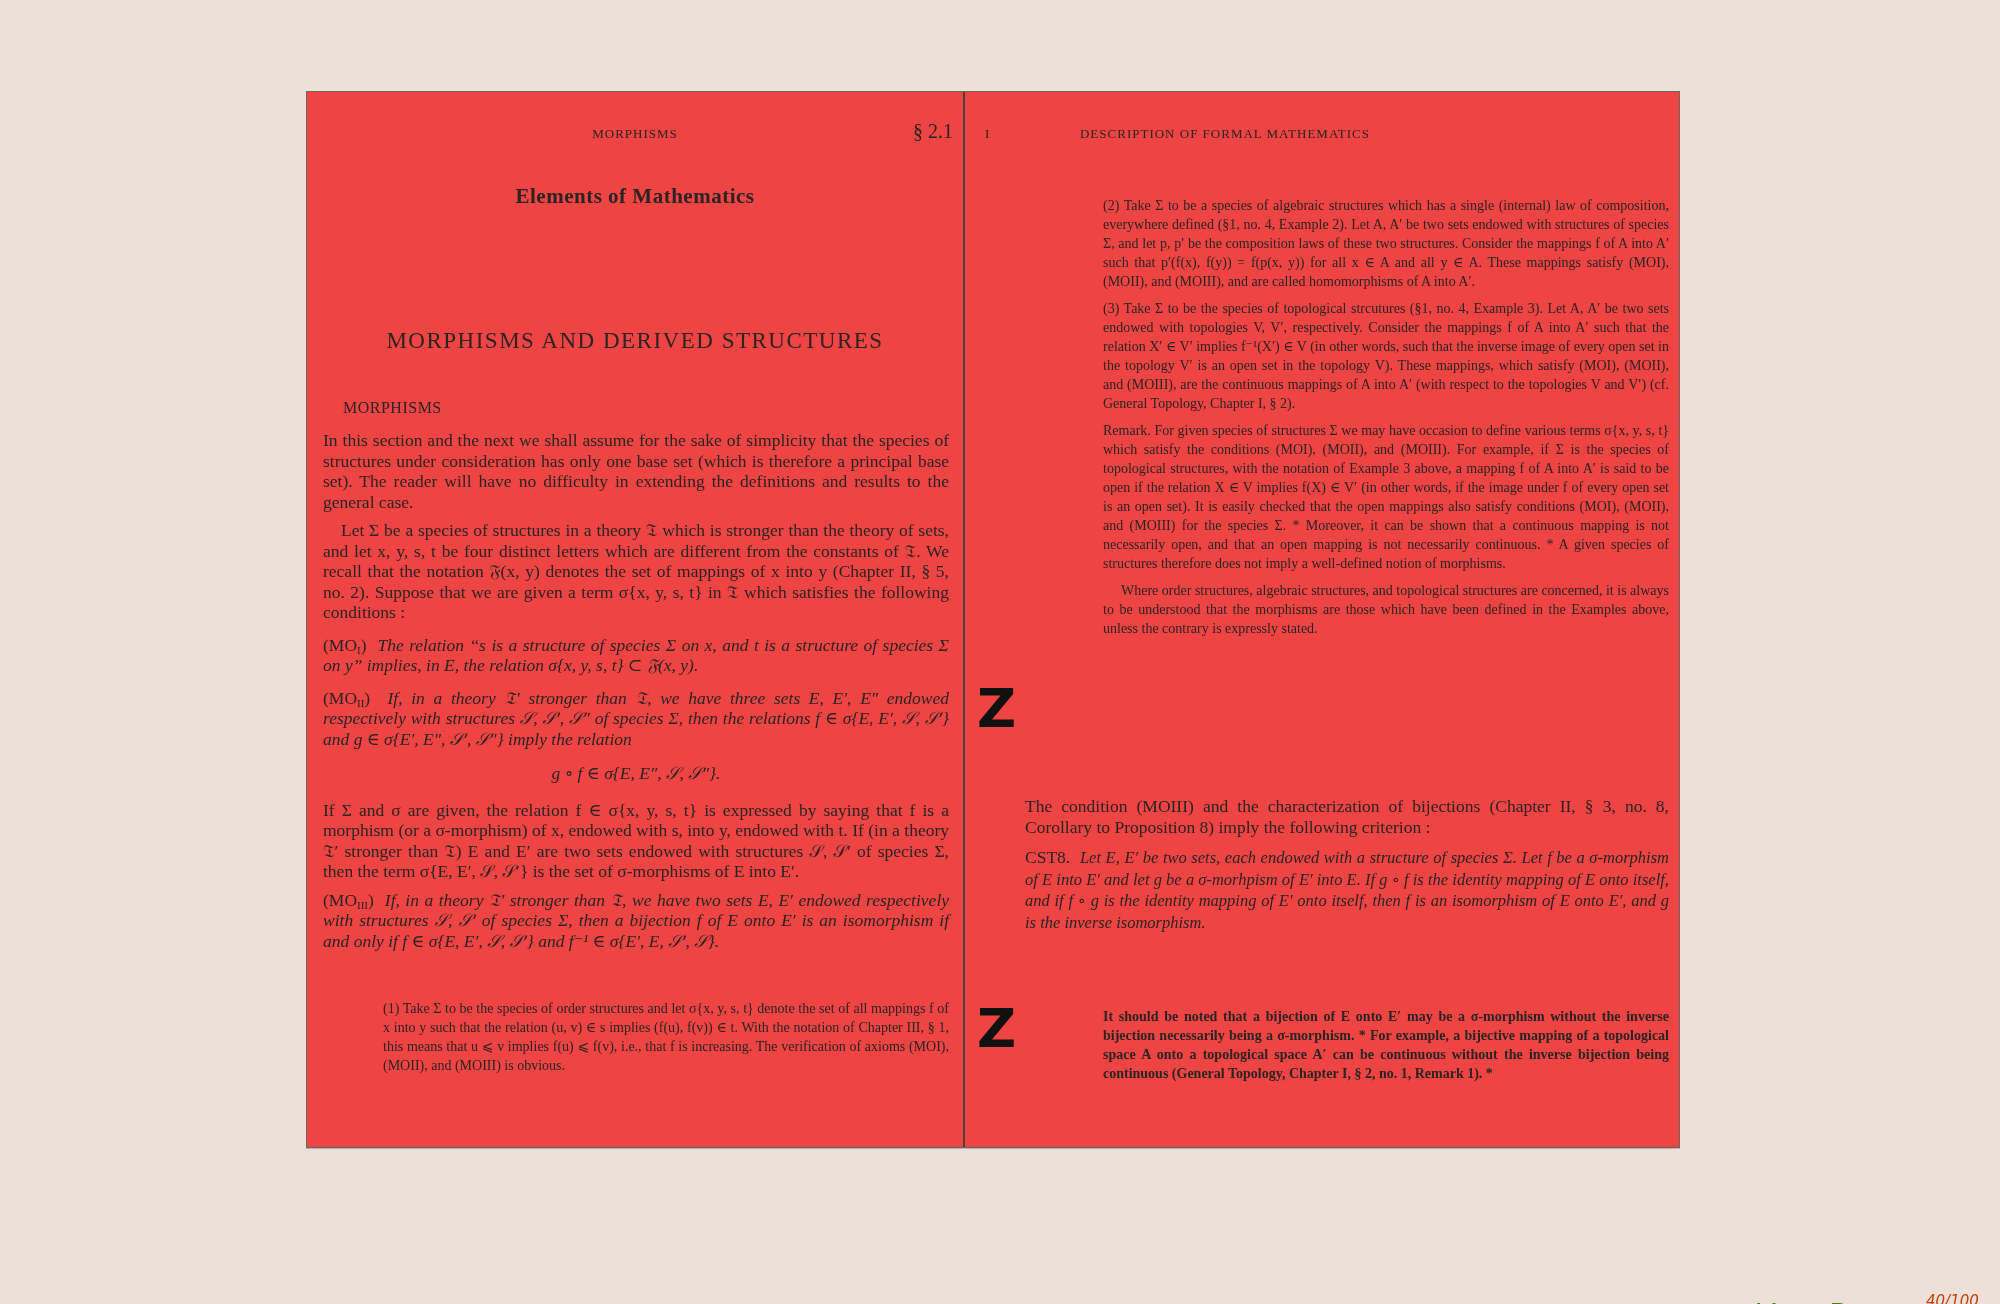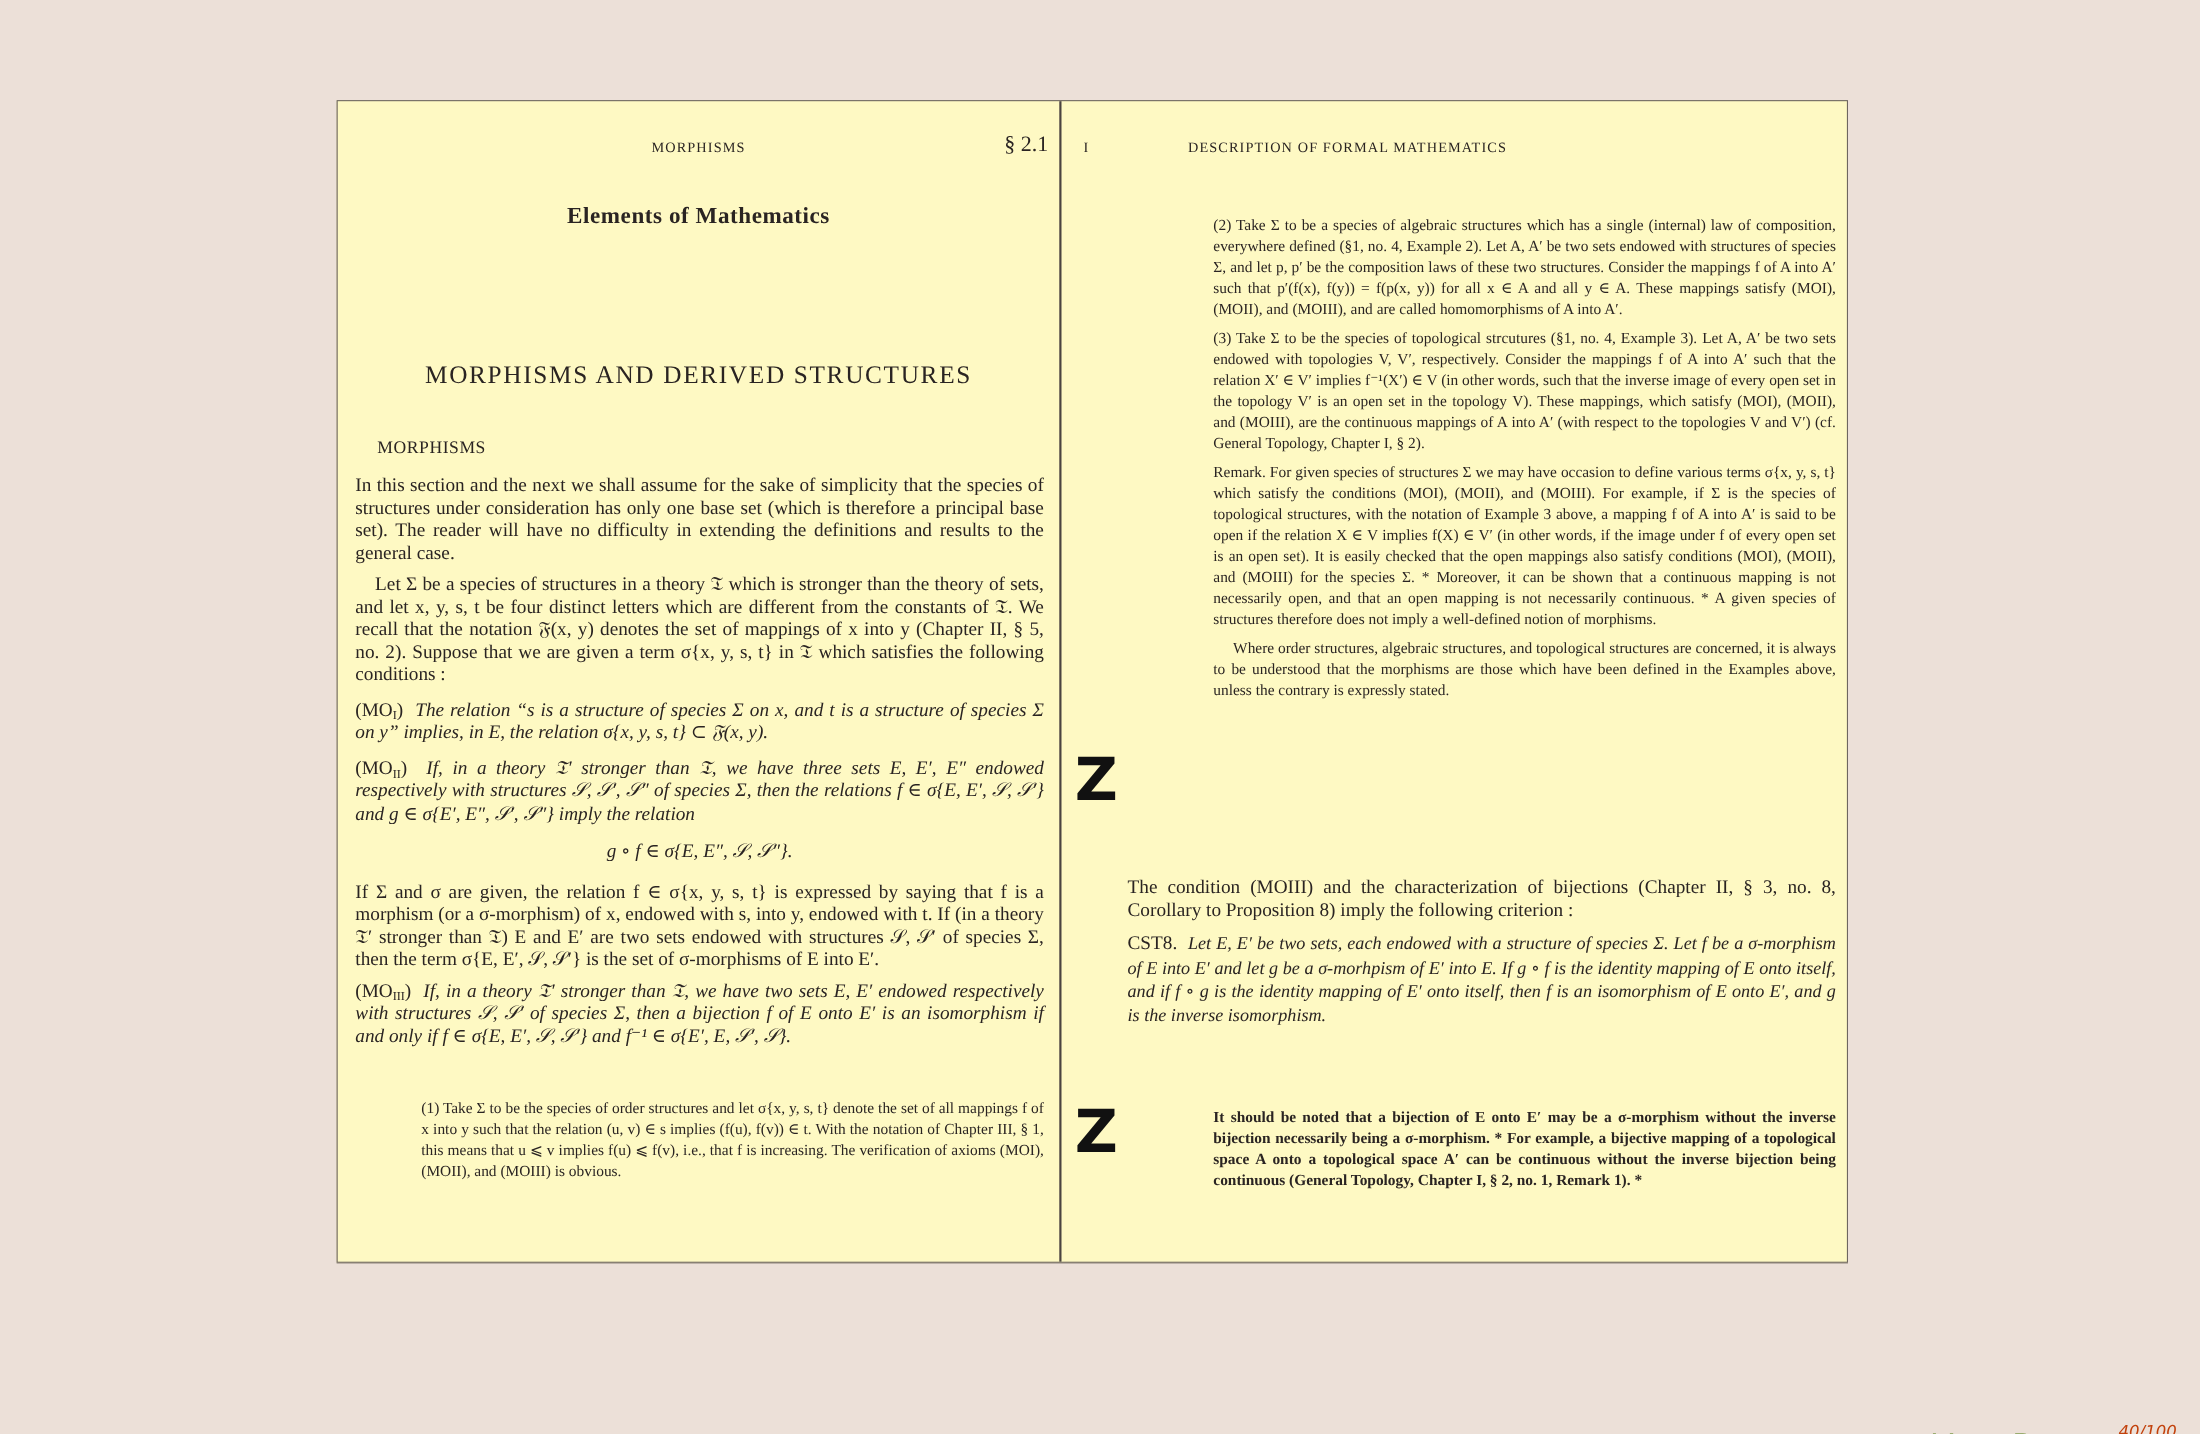--- a/index.html
+++ b/index.html
@@ -1,19 +1,19 @@
 <!DOCTYPE html>
 <html><head>
 <meta charset="utf-8">
 <style>
   html,body{margin:0;padding:0;}
   body{width:2000px;height:1304px;background:#ece0d8;position:relative;overflow:hidden;
        font-family:"Liberation Serif","DejaVu Serif",serif;color:#2a2422;}
   .sheet{position:absolute;left:306px;top:91px;width:1372px;height:1055px;
-         border:1.5px solid #6e6660;background:#fef9c3;box-shadow:0 1px 0 #b9ada5;}
+         border:1.5px solid #6e6660;background:#ef4444;box-shadow:0 1px 0 #b9ada5;}
   .divider{position:absolute;left:656px;top:0;bottom:0;width:1.5px;background:#4a4440;}
   .page{position:absolute;top:0;bottom:0;}
   .left{left:0;width:656px;}
   .right{left:658px;width:714px;}
   .runhead{position:absolute;top:34px;font-size:13px;letter-spacing:1px;}
   .sect{position:absolute;top:28px;right:10px;font-size:20px;}
   .chap{position:absolute;top:34px;left:20px;font-size:13px;}
   .title1{position:absolute;top:92px;left:0;width:656px;text-align:center;font-size:21px;font-weight:bold;letter-spacing:.5px;}
   .title2{position:absolute;top:136px;left:0;width:656px;text-align:center;font-size:30px;}
   .title3{position:absolute;top:236px;left:0;width:656px;text-align:center;font-size:23px;letter-spacing:1.5px;}

